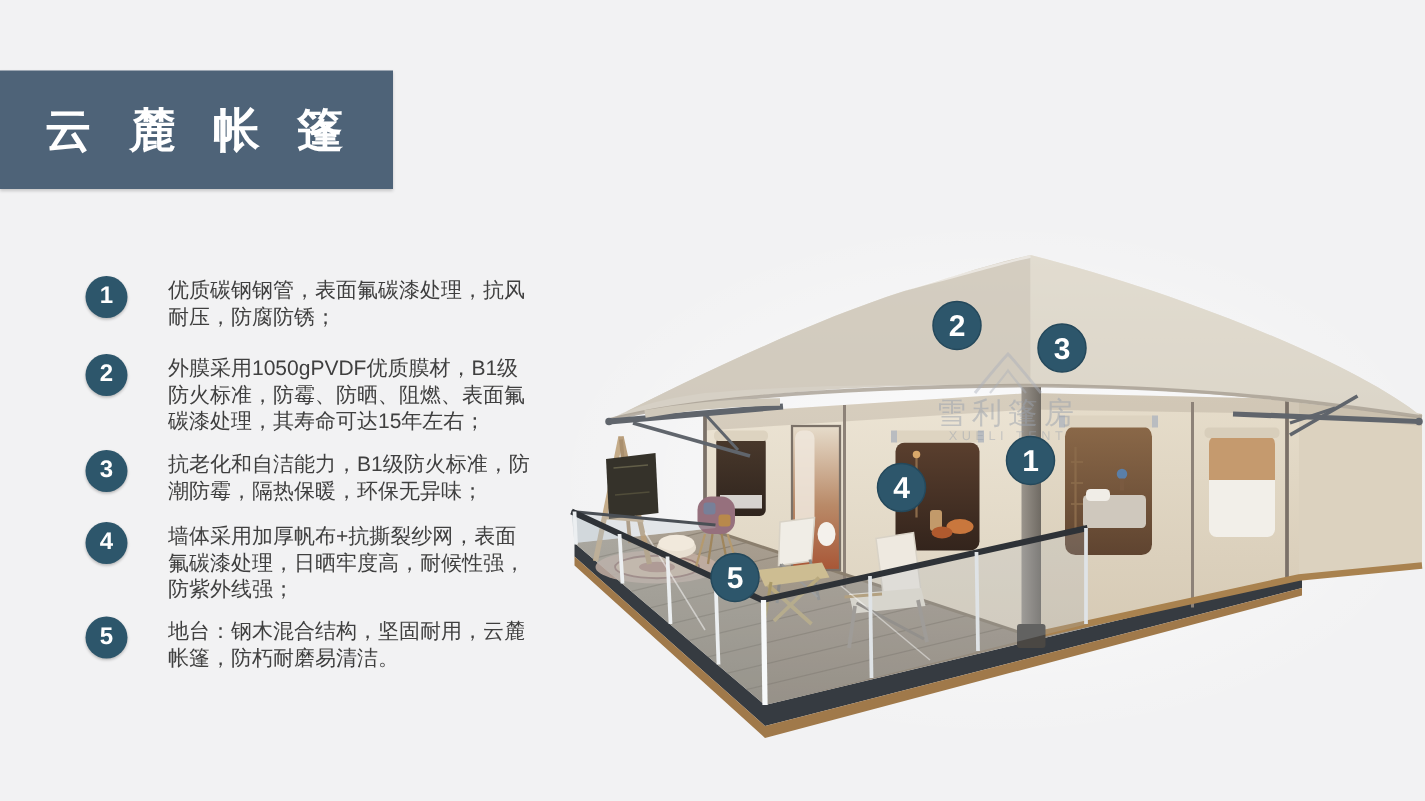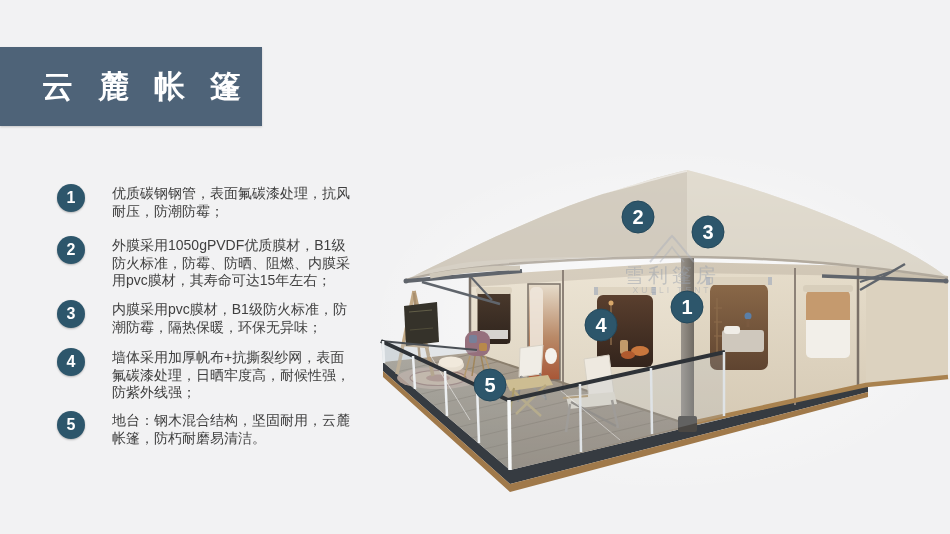--- a/index.html
+++ b/index.html
@@ -4,21 +4,21 @@
 <style>
   html,body{margin:0;padding:0;}
   body{width:950px;height:534px;overflow:hidden;background:#f2f2f3;
        font-family:"Liberation Sans","DejaVu Sans",sans-serif;}
   #stage{position:relative;width:950px;height:534px;background:#f2f2f3;}
 
   
   .title-box{position:absolute;left:0;top:47px;width:262px;height:79px;
              background:#4e6378;display:flex;align-items:center;
              box-shadow:0 1px 2px rgba(0,0,0,.18);}
-  .title-box h1{margin:12px;padding-left:30px;color:#ffffff;font-size:31px;
+  .title-box h1{margin:0;padding-left:30px;color:#ffffff;font-size:31px;
                 font-weight:bold;letter-spacing:25px;white-space:nowrap;}
 
   
   .feature{position:absolute;left:0;width:370px;}
   .feature .badge{position:absolute;left:57px;top:0;width:28px;height:28px;
                   border-radius:50%;background:#2d566b;color:#fff;
                   font-size:16px;font-weight:bold;text-align:center;
                   line-height:28px;box-shadow:0 1px 2px rgba(0,0,0,.25);}
   .feature .txt{position:absolute;left:112px;top:1px;width:245px;
                 font-size:14px;line-height:17.6px;color:#3f3f3f;}
@@ -35,29 +35,29 @@
 <body>
 
 <div id="stage">
 
   <div class="title-box">
     <h1>云麓帐篷</h1>
   </div>
 
   <div class="feature" id="f1">
     <div class="badge">1</div>
-    <div class="txt">优质碳钢钢管，表面氟碳漆处理，抗风耐压，防潮防霉；</div>
+    <div class="txt">优质碳钢钢管，表面氟碳漆处理，抗风耐压，防腐防锈；</div>
   </div>
   <div class="feature" id="f2">
     <div class="badge">2</div>
-    <div class="txt">外膜采用1050gPVDF优质膜材，B1级防火标准，防霉、防晒、阻燃、内膜采用pvc膜材，其寿命可达15年左右；</div>
+    <div class="txt">外膜采用1050gPVDF优质膜材，B1级防火标准，防霉、防晒、阻燃、表面氟碳漆处理，其寿命可达15年左右；</div>
   </div>
   <div class="feature" id="f3">
     <div class="badge">3</div>
-    <div class="txt">内膜采用pvc膜材，B1级防火标准，防潮防霉，隔热保暖，环保无异味；</div>
+    <div class="txt">抗老化和自洁能力，B1级防火标准，防潮防霉，隔热保暖，环保无异味；</div>
   </div>
   <div class="feature" id="f4">
     <div class="badge">4</div>
     <div class="txt">墙体采用加厚帆布+抗撕裂纱网，表面氟碳漆处理，日晒牢度高，耐候性强，防紫外线强；</div>
   </div>
   <div class="feature" id="f5">
     <div class="badge">5</div>
     <div class="txt">地台：钢木混合结构，坚固耐用，云麓帐篷，防朽耐磨易清洁。</div>
   </div>
 

